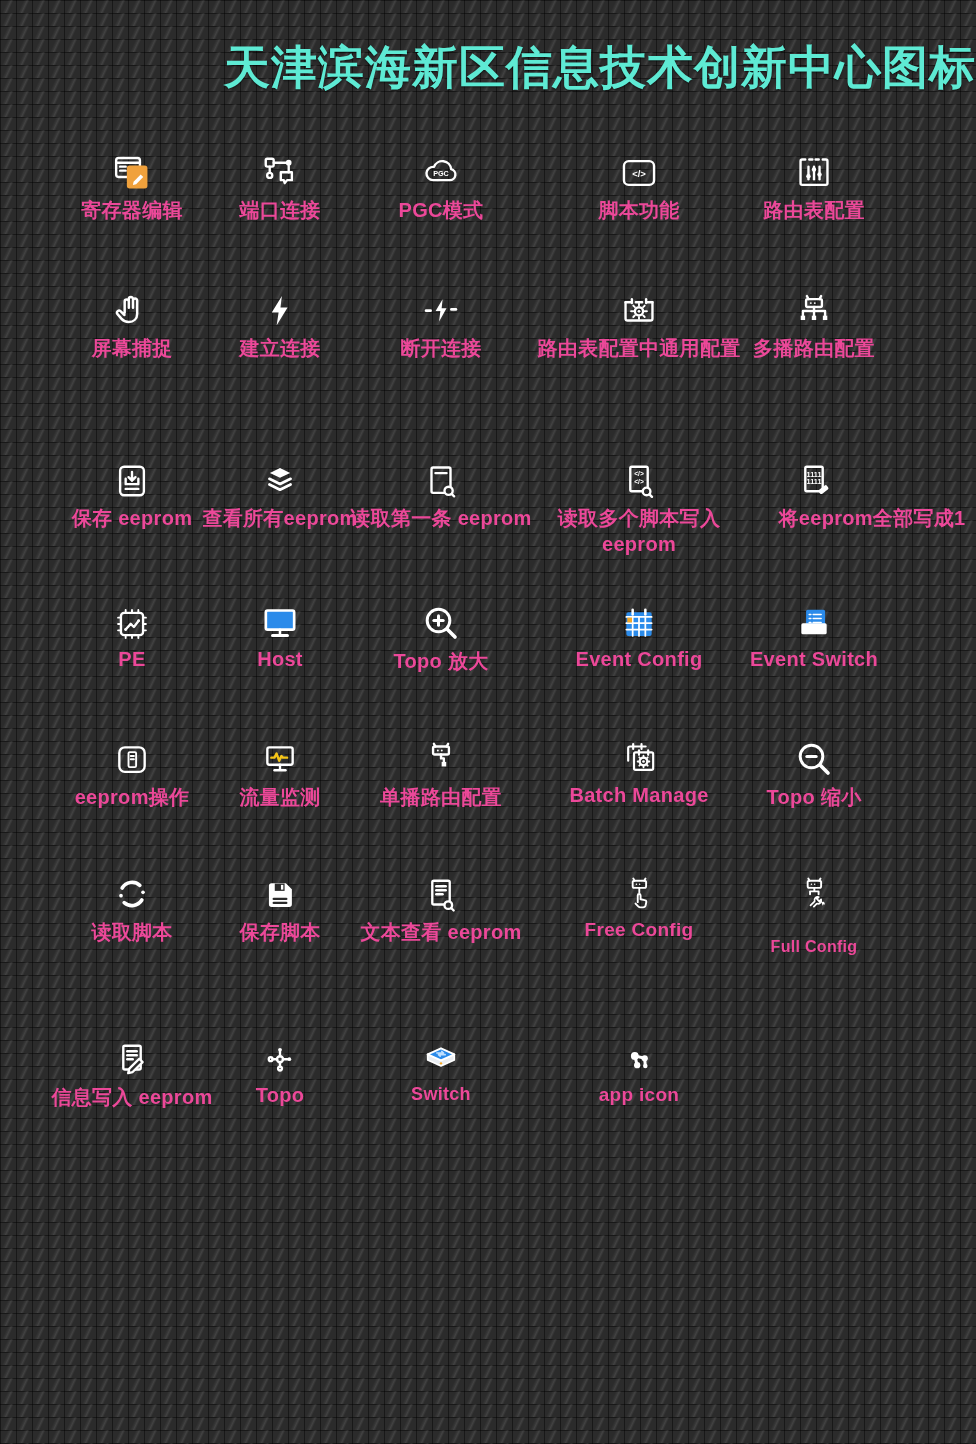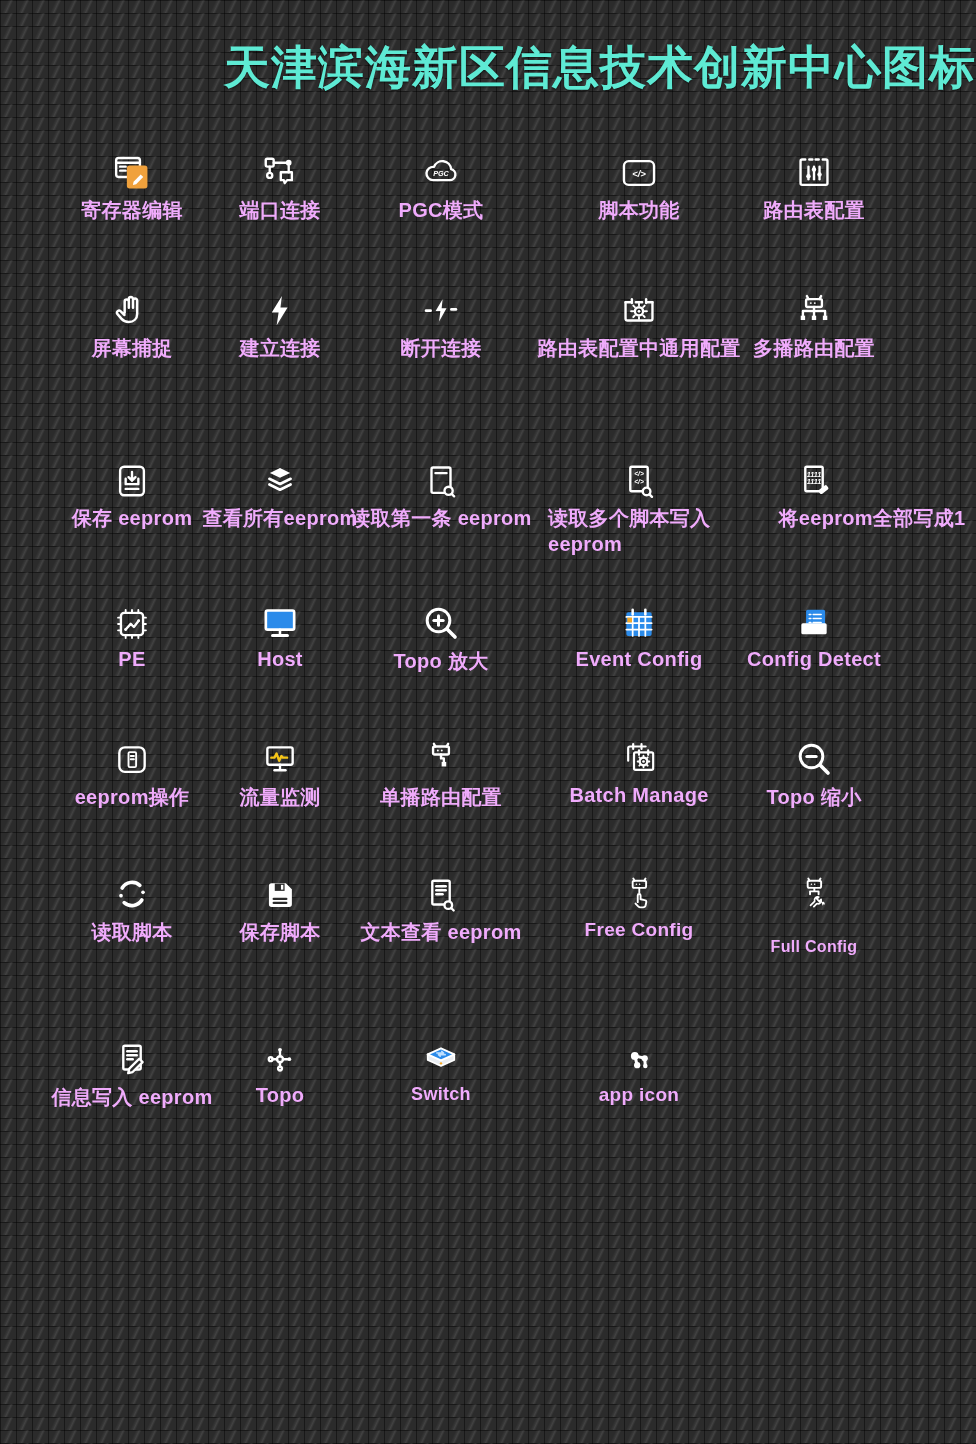--- a/index.html
+++ b/index.html
@@ -12,23 +12,23 @@
       linear-gradient(to right, rgba(0,0,0,.45) 1px, rgba(0,0,0,0) 1px),
       linear-gradient(to bottom, rgba(0,0,0,.45) 1px, rgba(0,0,0,0) 1px);
     background-size:16px 13px;
   }
   .title{
     position:absolute;top:42px;left:0;width:100%;text-align:right;
     color:#5eead4;font-size:46px;font-weight:900;letter-spacing:1px;line-height:1.1;
     text-shadow:0 1px 2px rgba(0,0,0,.6);
   }
   .cell{position:absolute;width:200px;display:flex;flex-direction:column;align-items:center;}
-  .icon{height:46px;display:flex;align-items:flex-end;justify-content:center;font-style:italic;}
+  .icon{height:46px;display:flex;align-items:flex-end;justify-content:center;}
   .icon svg{stroke:#fff;fill:none;stroke-width:1.5;stroke-linecap:round;stroke-linejoin:round;}
-  .lbl{margin-top:5px;font-size:20px;font-weight:700;color:#f0abfc;white-space:nowrap;letter-spacing:.3px;}
+  .lbl{margin-top:5px;font-size:20px;font-weight:700;color:#ec4899;white-space:nowrap;text-align:center;letter-spacing:.3px;}
   .wrap .lbl{white-space:normal;width:182px;line-height:1.3;}
   .shift .lbl{transform:translateX(58px);}
   .gap .lbl{margin-top:24px;}
   .sm .lbl{font-size:19px;font-weight:700;}
   .xs .lbl{font-size:16px;font-weight:600;}
   .md .lbl{font-size:18px;font-weight:700;}
   
   .c1{left:32px}.c2{left:180px}.c3{left:341px}.c4{left:539px}.c5{left:714px}
   
   .r1{top:146px}.r2{top:284px}.r3{top:454px}.r4{top:597px}.r5{top:733px}.r6{top:868px}.r7{top:1033px}
@@ -255,21 +255,21 @@
   <div class="lbl">Event Config</div>
 </div>
 <div class="cell r4 c5">
   <span class="icon">
       <svg width="38" height="38" viewBox="0 0 24 24">
     <rect x="7" y="3" width="12" height="10.5" rx="1" fill="#2B8BEA" stroke="none"></rect>
     <path d="M9 6h1M11.5 6h5M9 8.5h1M11.5 8.5h5M9 11h1M11.5 11h5" stroke="#fff" stroke-width="1"></path>
     <rect x="4" y="11.5" width="16" height="7" rx="1" fill="#fff" stroke="none"></rect>
       </svg>
     </span>
-  <div class="lbl">Config Detect</div>
+  <div class="lbl">Event Switch</div>
 </div>
 
 <div class="cell r5 c1">
   <span class="icon">
       <svg width="38" height="38" viewBox="0 0 24 24">
     <rect x="4" y="4" width="16" height="15.5" rx="3.5"></rect>
     <rect x="9.8" y="7" width="4.8" height="9.5" rx=".8" stroke-width="1.2"></rect>
     <line x1="11.2" y1="9.5" x2="13.2" y2="9.5" stroke-width="1.2"></line>
         <line x1="11.2" y1="11.5" x2="13.2" y2="11.5" stroke-width="1.2"></line>
       </svg>

